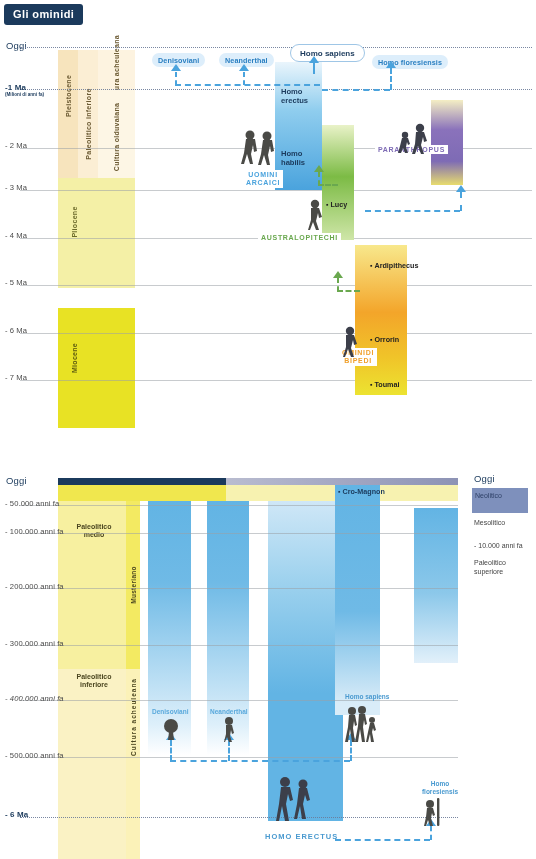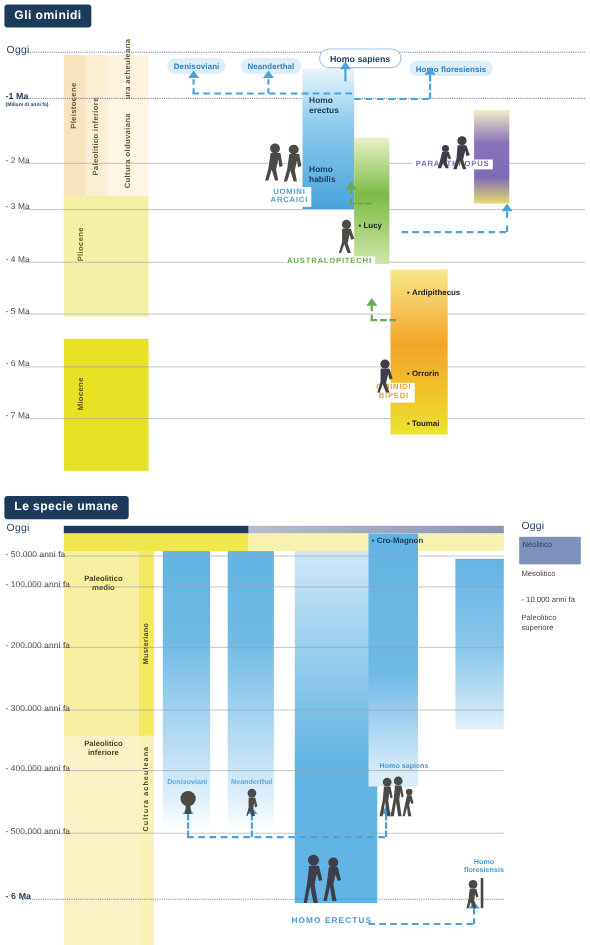--- a/index.html
+++ b/index.html
@@ -235,21 +235,20 @@
           <path d="M5 16h6l2 6-2 1-1-3-1 5 2 6H8l-2-5-2 5H1l2-7z"></path>
         <circle cx="23" cy="6" r="4.2"></circle>
           <path d="M19 10h8l3 9-3 1-1-5-2 8 3 9h-3l-3-8-3 8h-3l3-10z"></path>
       </g>
     </svg>
   </div>
 </div>
 
 <div class="panel" id="chart2">
 
-  <div class="title-chip" style="left:4px;top:11px;">Le specie umane</div>
 
   <div class="oggi-label" style="left:6px;top:35px;">Oggi</div>
   <div class="oggi-label" style="left:474px;top:33px;">Oggi</div>
 
   <div style="position:absolute;left:58px;top:38px;width:168px;height:7px;background:#1b3a5c;"></div>
   <div style="position:absolute;left:226px;top:38px;width:232px;height:7px;
        background:linear-gradient(90deg,#b9bcd0,#8d93b5);"></div>
   <div style="position:absolute;left:58px;top:45px;width:168px;height:16px;background:#f0e74e;"></div>
   <div style="position:absolute;left:226px;top:45px;width:232px;height:16px;background:#f7f2b0;"></div>
 
@@ -286,21 +285,21 @@
   <div class="gridline" style="left:20px;top:148px;width:438px;"></div>
   <div class="gridline" style="left:20px;top:205px;width:438px;"></div>
   <div class="gridline" style="left:20px;top:260px;width:438px;"></div>
   <div class="gridline" style="left:20px;top:317px;width:438px;"></div>
   <div class="gridline dotted" style="left:20px;top:377px;width:438px;"></div>
 
   <div class="axis-label" style="left:5px;top:59px;text-align:right;">- 50.000 anni fa</div>
   <div class="axis-label" style="left:5px;top:87px;">- 100.000 anni fa</div>
   <div class="axis-label" style="left:5px;top:142px;">- 200.000 anni fa</div>
   <div class="axis-label" style="left:5px;top:199px;">- 300.000 anni fa</div>
-  <div class="axis-label" style="left:5px;top:254px;">- 400.000 anni fa</div>
+  <div class="axis-label" style="left:5px;top:254px;font-style:italic;">- 400.000 anni fa</div>
   <div class="axis-label" style="left:5px;top:311px;">- 500.000 anni fa</div>
   <div class="axis-label bold" style="left:5px;top:370px;">- 6 Ma</div>
 
   <div style="position:absolute;left:152px;top:268px;font-size:6.5px;color:#5aa9dc;font-weight:bold;">Denisoviani</div>
   <div style="position:absolute;left:210px;top:268px;font-size:6.5px;color:#5aa9dc;font-weight:bold;">Neanderthal</div>
   <div style="position:absolute;left:345px;top:253px;font-size:6.5px;color:#4a9ad0;font-weight:bold;">Homo sapiens</div>
   <div style="position:absolute;left:418px;top:340px;font-size:6.5px;color:#4a9ad0;font-weight:bold;text-align:center;line-height:1.2;width:44px;">
     <span>Homo</span><br><span>floresiensis</span>
   </div>
   <div style="position:absolute;left:265px;top:392px;font-size:7.5px;color:#4a9ad0;font-weight:bold;letter-spacing:1px;">HOMO ERECTUS</div>

